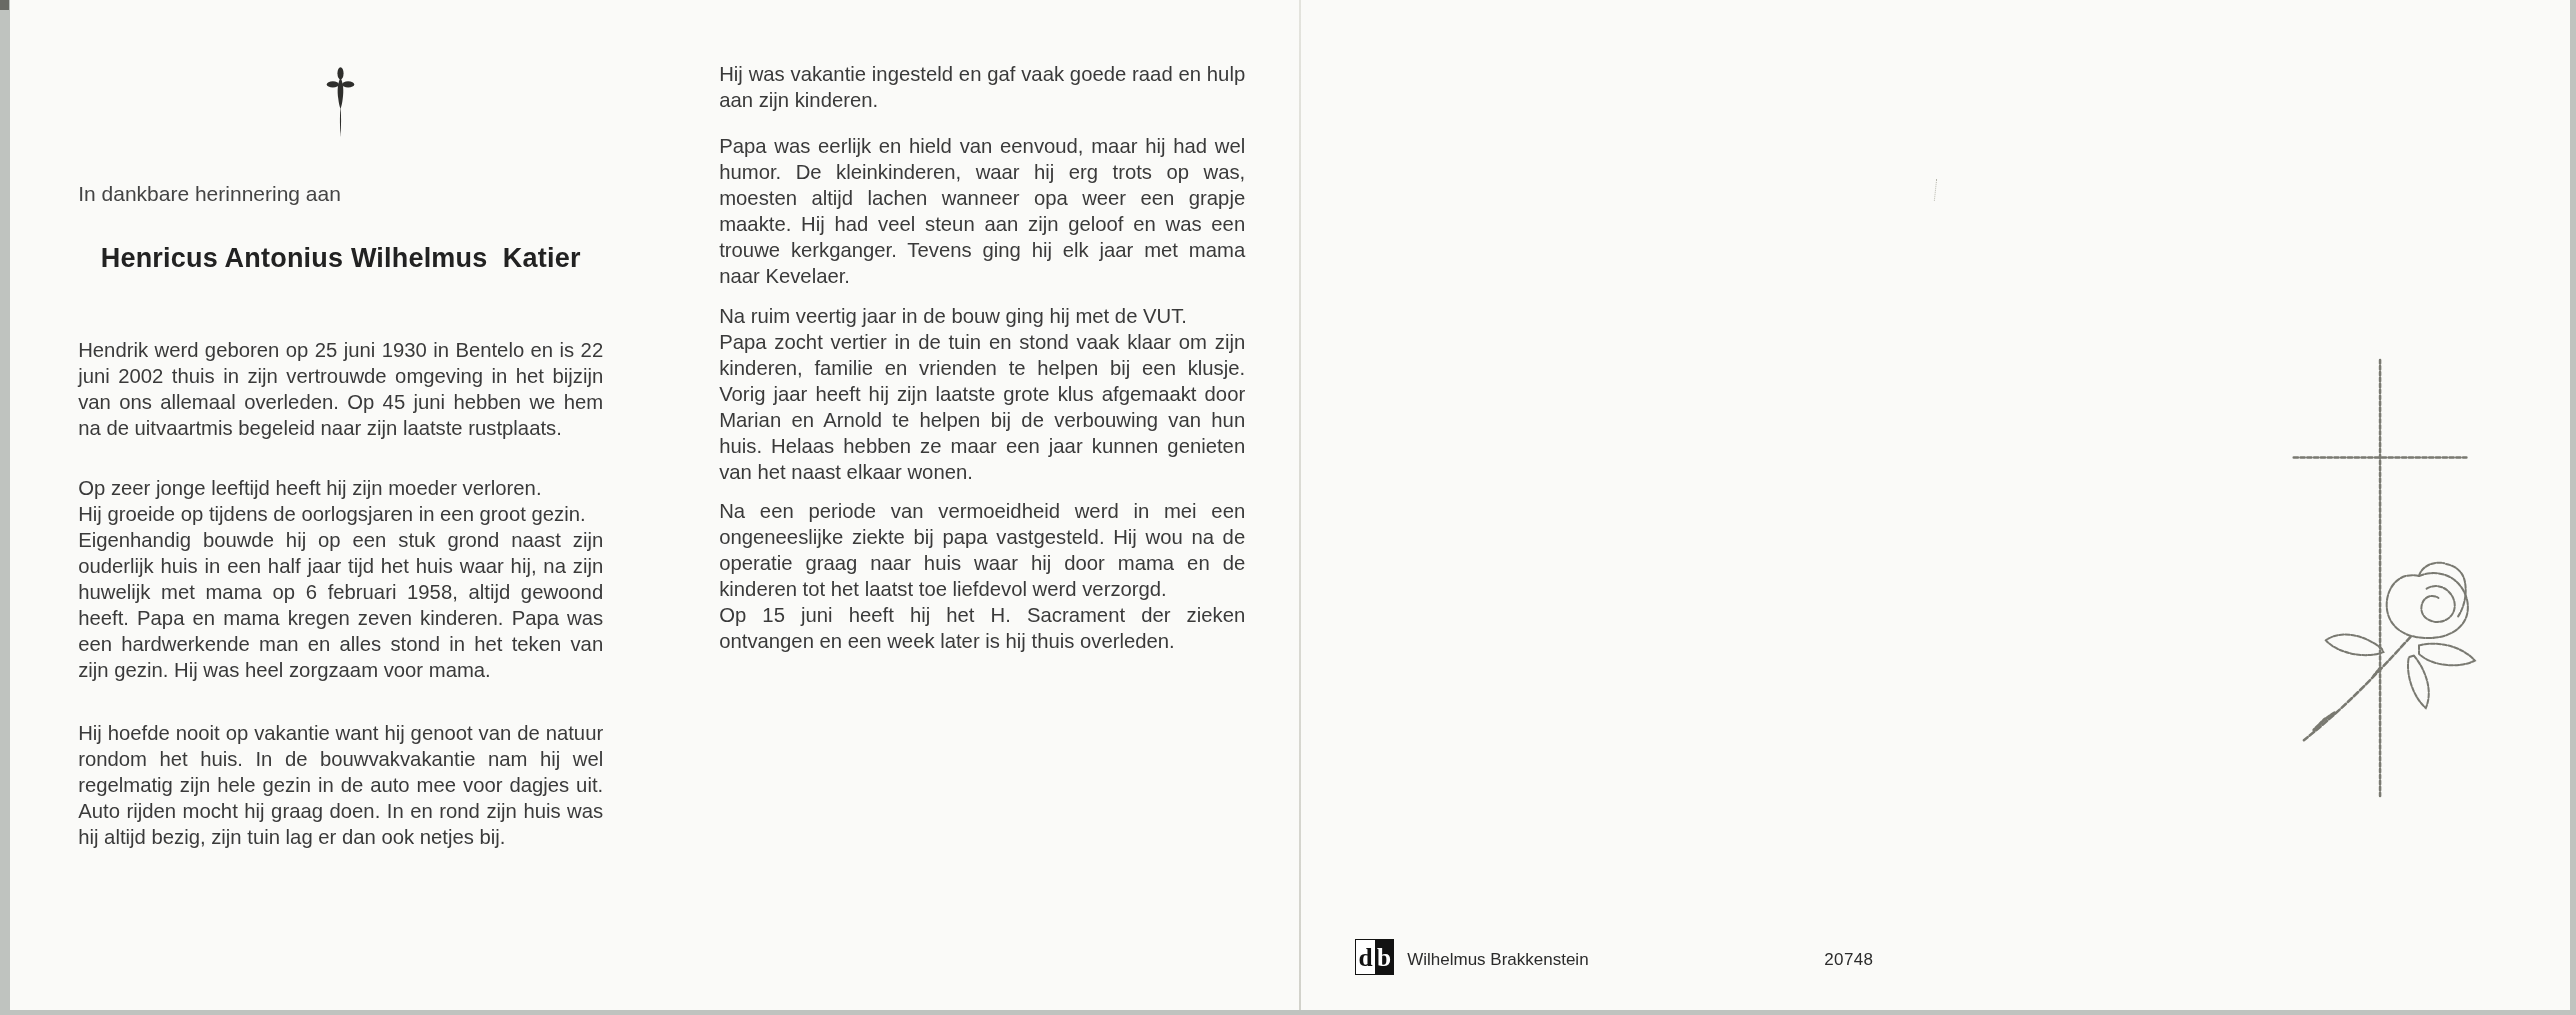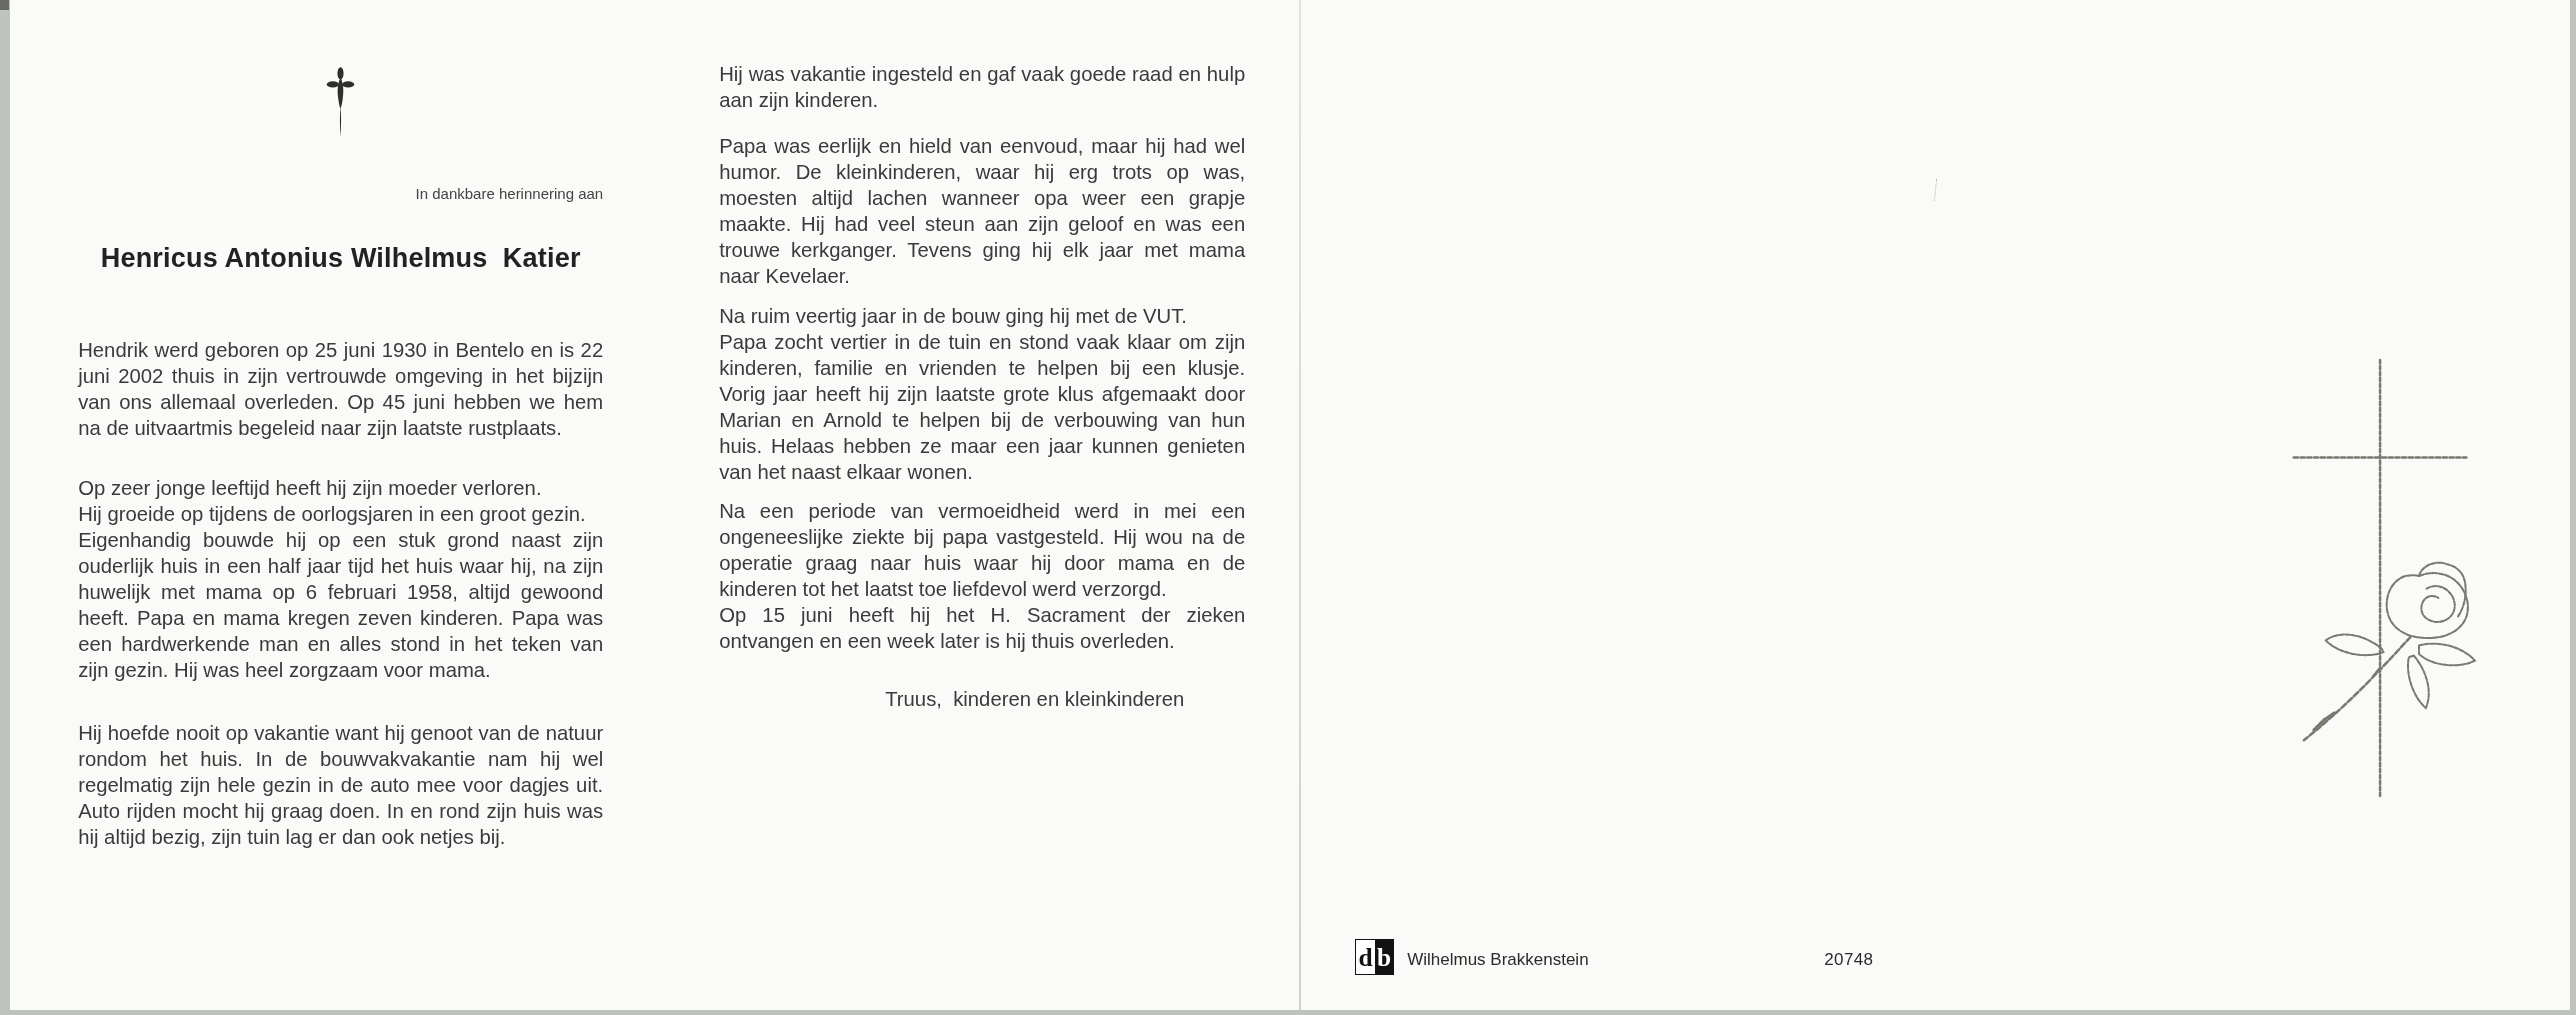--- a/index.html
+++ b/index.html
@@ -23,21 +23,21 @@
     position:absolute; left:1289px; top:0; width:1.7px; height:1010px;
     background:linear-gradient(to bottom,#e3e3dd,#d2d2cb);
   }
   
   .col { position:absolute; color:#3a3a3a; font-size:20.3px; line-height:26px; }
   .col1 { left:68px; top:0; width:525px; }
   .col2 { left:709px; top:61px; width:526px; }
   .cross-wrap { position:absolute; top:64px; left:0; width:100%; text-align:center; height:85px; }
   .dedication {
     position:absolute; top:181px; left:0; width:100%;
-    text-align:right; font-size:15px; color:#444;
+    text-align:left; font-size:21px; color:#444;
   }
   .name {
     position:absolute; top:245px; left:0; width:100%;
     text-align:center; font-weight:bold; font-size:27px; color:#222;
     white-space:pre-wrap; letter-spacing:0.2px;
   }
   .col1-paras { position:absolute; top:337px; left:0; width:525px; }
   .para { margin:0; }
   .seg { text-align:justify; }
   .col1-paras .para { margin-top:36px; }
@@ -120,21 +120,20 @@
           </div>
           <div class="para">
             <div class="seg">Na ruim veertig jaar in de bouw ging hij met de VUT.</div>
             <div class="seg">Papa zocht vertier in de tuin en stond vaak klaar om zijn kinderen, familie en vrienden te helpen bij een klusje. Vorig jaar heeft hij zijn laatste grote klus afgemaakt door Marian en Arnold te helpen bij de verbouwing van hun huis. Helaas hebben ze maar een jaar kunnen genieten van het naast elkaar wonen.</div>
           </div>
           <div class="para">
             <div class="seg">Na een periode van vermoeidheid werd in mei een ongeneeslijke ziekte bij papa vastgesteld. Hij wou na de operatie graag naar huis waar hij door mama en de kinderen tot het laatst toe liefdevol werd verzorgd.</div>
             <div class="seg">Op 15 juni heeft hij het H. Sacrament der zieken ontvangen en een week later is hij thuis overleden.</div>
           </div>
         </div>
-      <div class="signature">Truus,  kinderen en kleinkinderen</div>
     </div>
   </div>
 
   <div class="right-card">
 
     <div class="smudge"></div>
 
     <div class="sketch">
       <svg width="288" height="491" viewBox="0 0 340 580" aria-hidden="true">
         <g fill="none" stroke="#63635a" stroke-width="2.4" stroke-linecap="round">

